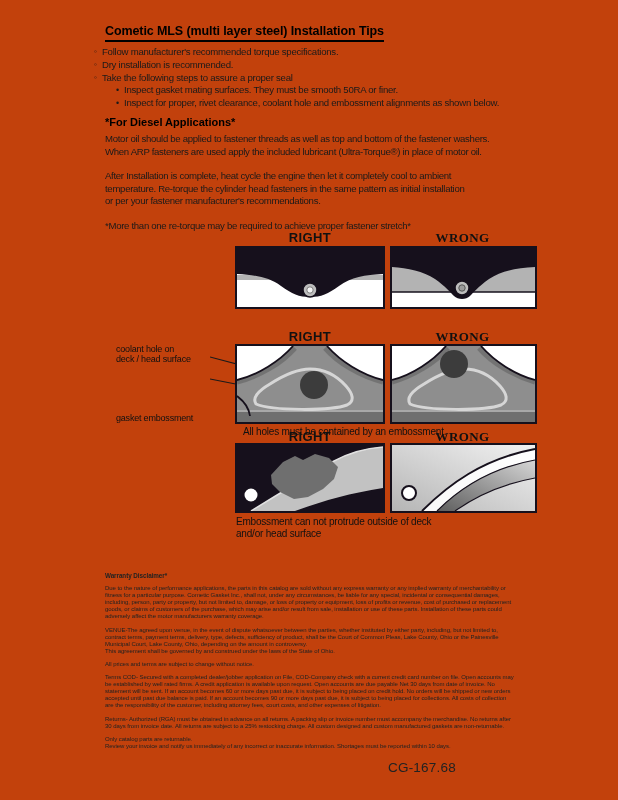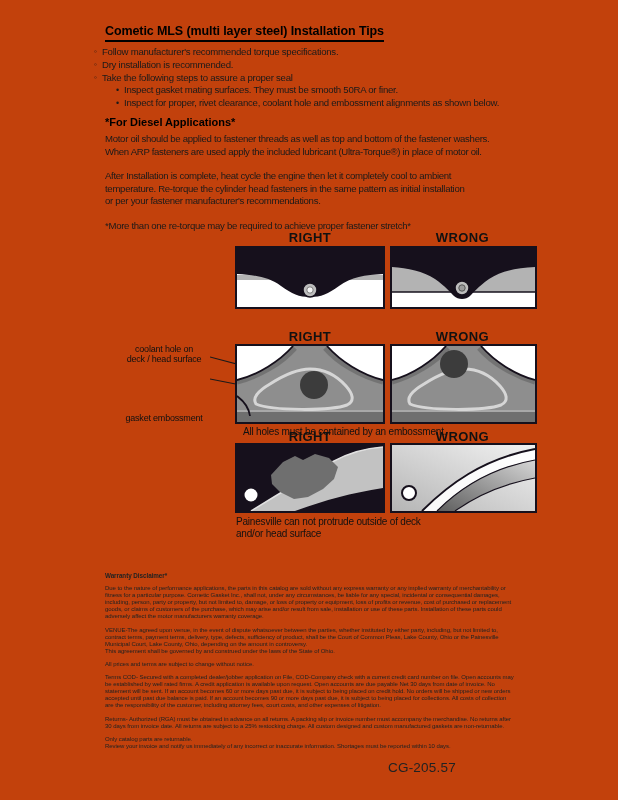--- a/index.html
+++ b/index.html
@@ -16,28 +16,28 @@
   .tip-row.sub .marker{font-size:9px;}
 
   .diesel-heading{position:absolute;left:105px;top:116px;font-size:11px;font-weight:bold;color:#000;}
   .para{position:absolute;left:105px;font-size:9.6px;letter-spacing:-0.3px;line-height:12.6px;white-space:pre-line;}
   .p1{top:133px;}
   .p2{top:170px;}
   .p3{top:220px;}
 
   .rw-label{position:absolute;font-size:13px;font-weight:600;letter-spacing:0.4px;color:#111;text-align:center;width:150px;}
   .rw-left{left:235px;}
-  .rw-right{left:388px;width:149px;}
+  .rw-right{left:388px;width:149px;font-family:Liberation Serif, serif;}
 
   .diagram{position:absolute;border:2px solid #16101c;background:#fff;box-sizing:border-box;}
   .diagram svg{display:block;}
 
   .caption{position:absolute;font-size:10px;letter-spacing:-0.2px;color:#111;line-height:12px;white-space:pre-line;}
 
-  .callout{position:absolute;left:116px;width:96px;text-align:center;font-size:9px;letter-spacing:-0.2px;line-height:10px;color:#111;}
+  .callout{position:absolute;left:116px;width:96px;text-align:left;font-size:9px;letter-spacing:-0.2px;line-height:10px;color:#111;}
   .callout-lines{position:absolute;left:210px;top:350px;pointer-events:none;}
 
   .disclaimer{position:absolute;left:105px;top:572px;width:410px;font-size:6px;letter-spacing:-0.05px;line-height:7.1px;color:#222;}
   .disclaimer .dhead{font-size:6.3px;font-weight:bold;margin-bottom:6px;}
   .disclaimer p{margin:0 0 6px 0;}
   .disclaimer p.tight{margin:0;}
 
   .footer-code{position:absolute;left:388px;top:760px;font-size:13.5px;letter-spacing:0.2px;color:#222;}
 </style>
 </head>
@@ -180,30 +180,30 @@
       <rect width="143" height="66" fill="url(#gBg)"></rect>
       <path d="M30 66 C56 40 90 14 143 4 L143 15 C98 23 68 43 45 66 Z" fill="#ffffff" opacity="0.9"></path>
       <path d="M30 66 C56 40 90 14 143 4" stroke="#16101c" stroke-width="2" fill="none"></path>
       <path d="M45 66 C68 43 98 23 143 15 L143 33 C110 39 84 51 63 66 Z" fill="url(#gBand)"></path>
       <path d="M45 66 C68 43 98 23 143 15" stroke="#16101c" stroke-width="1.2" fill="none"></path>
       <path d="M63 66 C84 51 110 39 143 33" stroke="#16101c" stroke-width="1.2" fill="none"></path>
       <circle cx="17" cy="48" r="7" fill="#ffffff" stroke="#16101c" stroke-width="2"></circle>
     </svg>
   </div>
 
-  <div class="caption" style="left:236px;top:516px;">Painesville can not protrude outside of deck
+  <div class="caption" style="left:236px;top:516px;">Embossment can not protrude outside of deck
 and/or head surface</div>
 
   <div class="disclaimer">
     <div class="dhead">Warranty Disclaimer*</div>
     <p>Due to the nature of performance applications, the parts in this catalog are sold without any express warranty or any implied warranty of merchantability or fitness for a particular purpose.  Cometic Gasket Inc., shall not, under any circumstances, be liable for any special, incidental or consequential damages, including, person, party or property, but not limited to, damage, or loss of property or equipment, loss of profits or revenue, cost of purchased or replacement goods, or claims of customers of the purchase, which may arise and/or result from sale, installation or use of these parts.  Installation of these parts could adversely affect the motor manufacturers warranty coverage.</p>
     <p class="tight">VENUE-The agreed upon venue, in the event of dispute whatsoever between the parties, whether instituted by either party, including, but not limited to, contract terms, payment terms, delivery, type, defects, sufficiency of product, shall be the Court of Common Pleas, Lake County, Ohio or the Painesville Municipal Court, Lake County, Ohio, depending on the amount in controversy.</p>
     <p>This agreement shall be governed by and construed under the laws of the State of Ohio.</p>
     <p>All prices and terms are subject to change without notice.</p>
     <p>Terms COD- Secured with a completed dealer/jobber application on File, COD-Company check with a current credit card number on file.  Open accounts may be established by well rated firms.  A credit application is available upon request.  Open accounts are due payable Net 30 days from date of invoice.  No statement will be sent.  If an account becomes 60 or more days past due, it is subject to being placed on credit hold.  No orders will be shipped or new orders accepted until past due balance is paid.  If an account becomes 90 or more days past due, it is subject to being placed for collections.  All costs of collection are the responsibility of the customer, including attorney fees, court costs, and other expenses of litigation.</p>
     <p>Returns- Authorized (RGA) must be obtained in advance on all returns.  A packing slip or invoice number must accompany the merchandise.  No returns after 30 days from invoice date.  All returns are subject to a 25% restocking charge.  All custom designed and custom manufactured gaskets are non-returnable.</p>
     <p class="tight">Only catalog parts are returnable.</p>
     <p>Review your invoice and notify us immediately of any incorrect or inaccurate information.  Shortages must be reported within 10 days.</p>
   </div>
 
-  <div class="footer-code">CG-205.57</div>
+  <div class="footer-code">CG-167.68</div>
 
 </div>
 
 </body></html>

